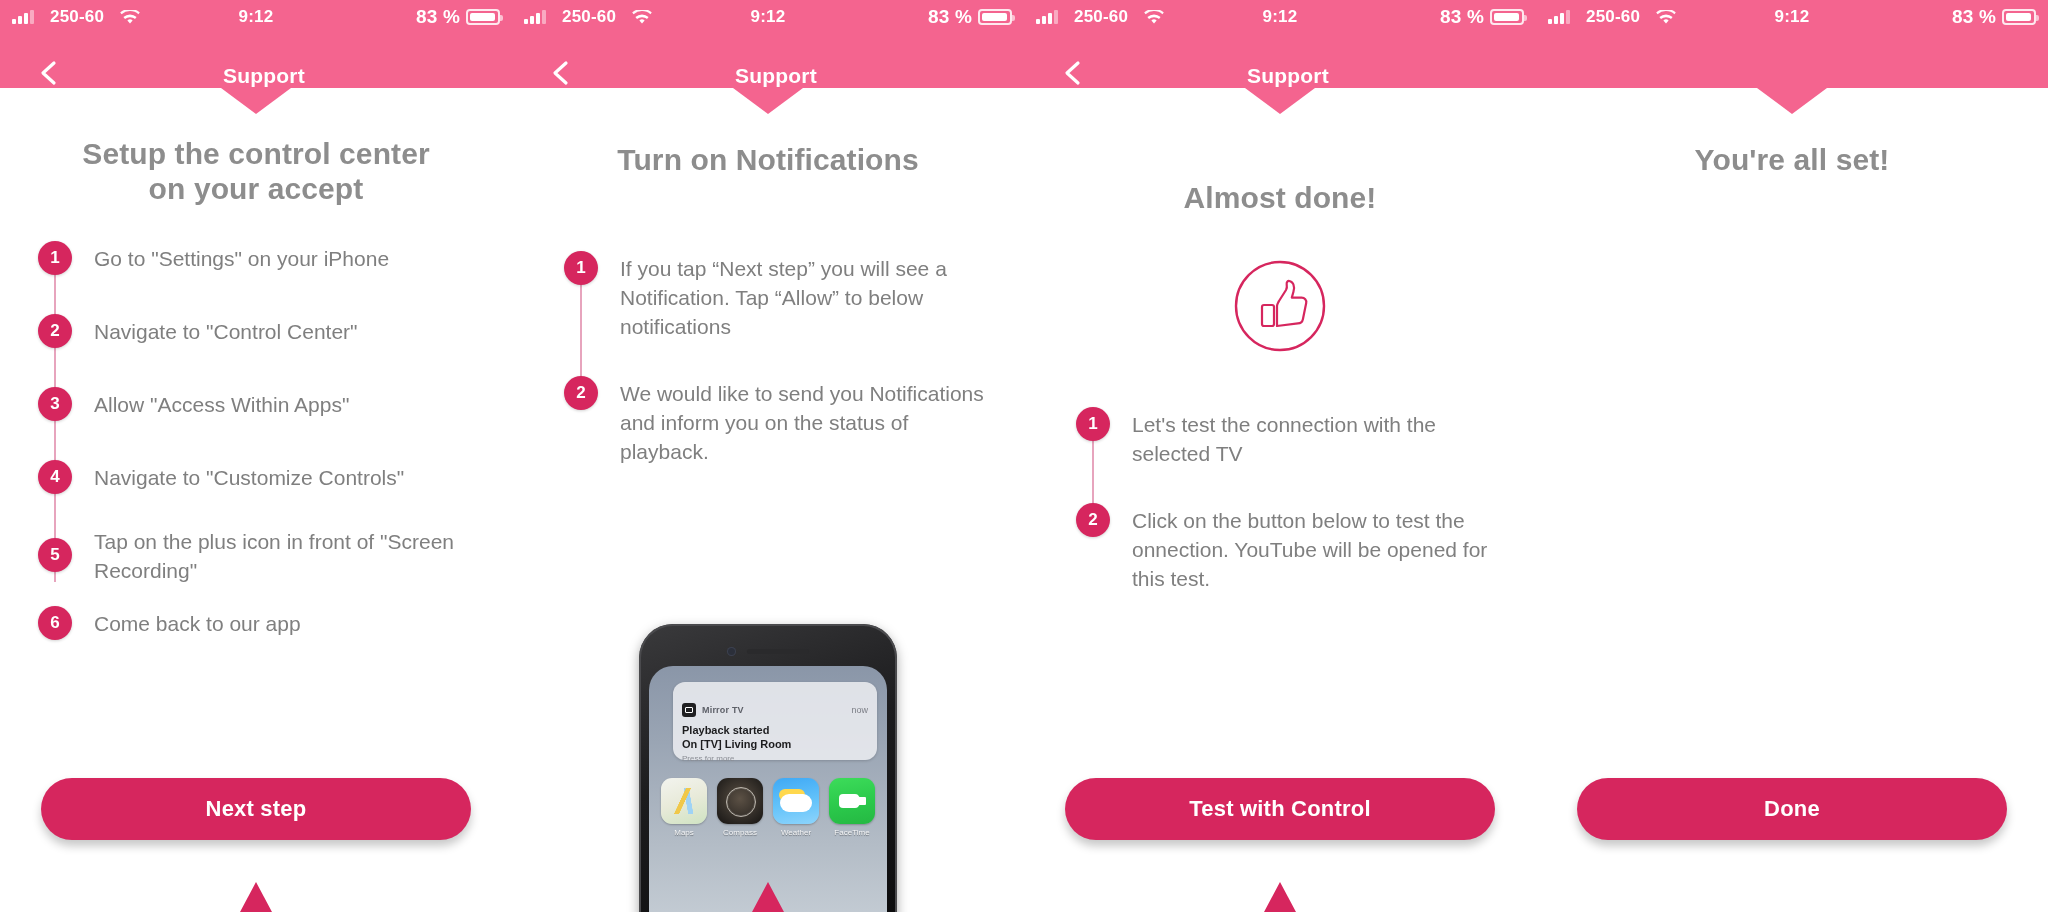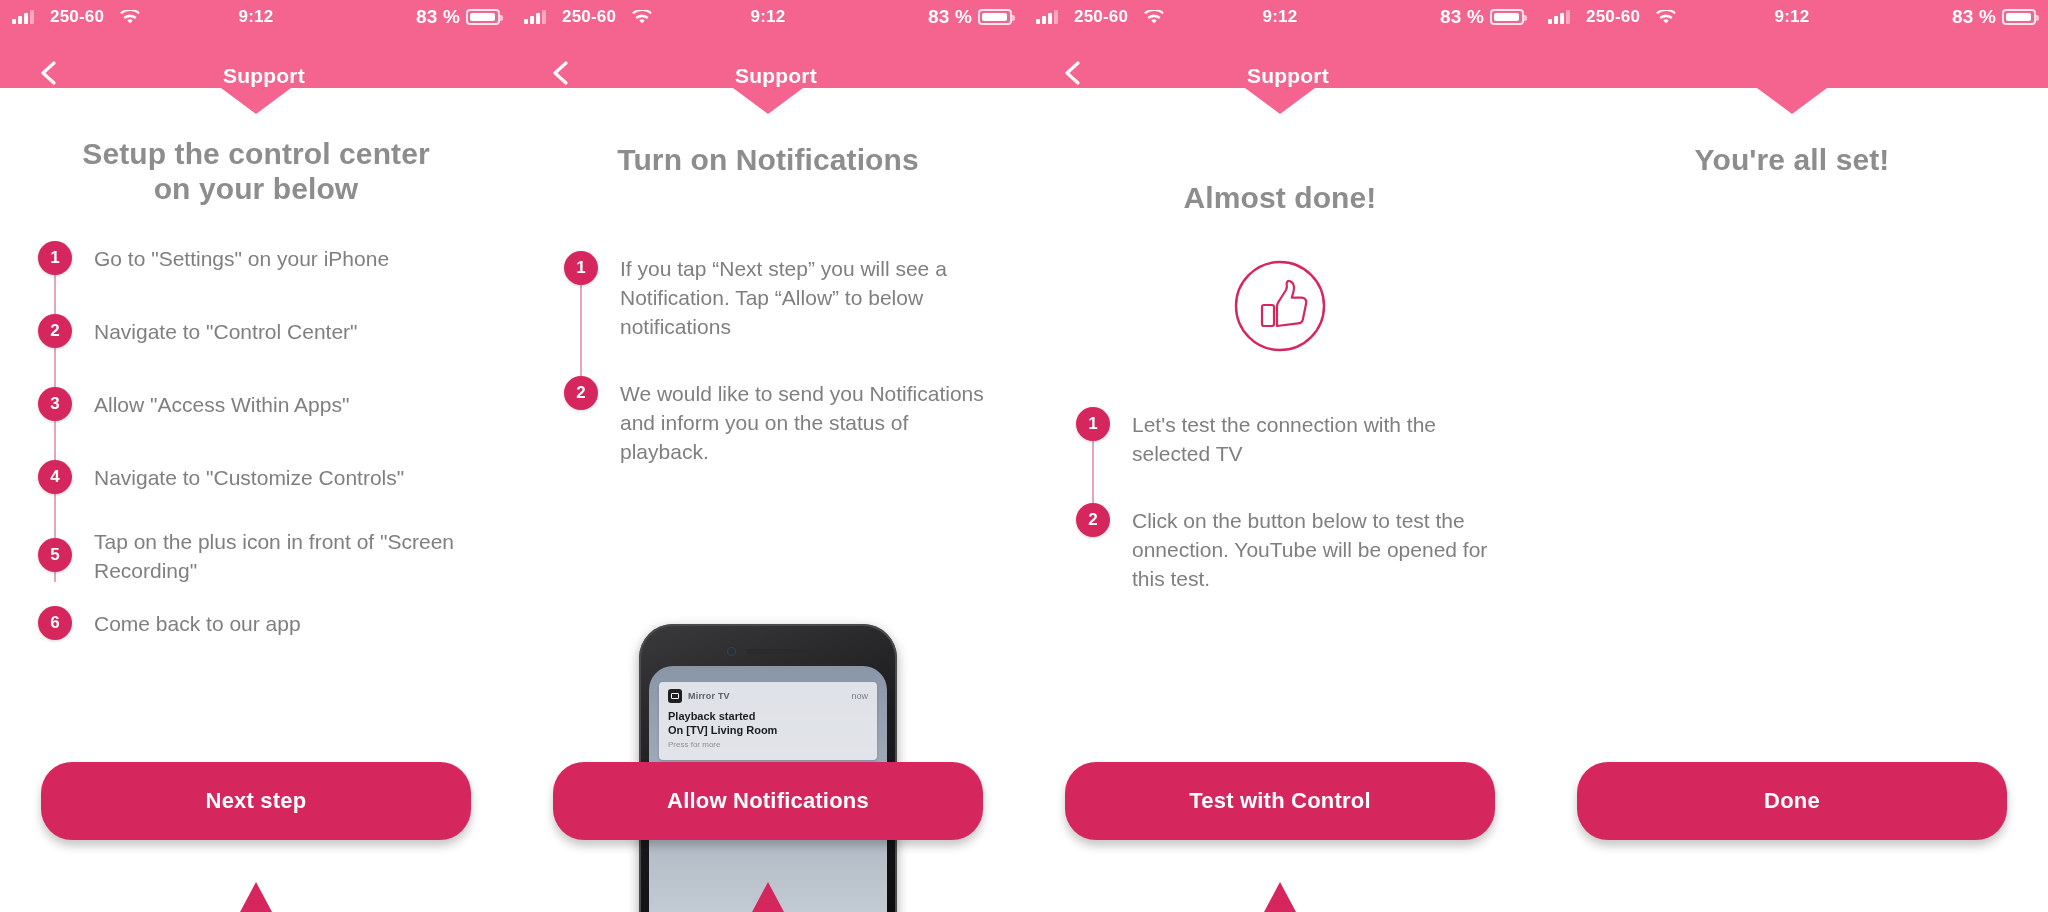--- a/index.html
+++ b/index.html
@@ -241,21 +241,21 @@
   .cta-wrap {
     position: absolute;
     left: 0; right: 0;
     bottom: 72px;
     display: flex;
     justify-content: center;
     z-index: 8;
   }
   .cta {
     width: 430px;
-    height: 78px;
+    height: 62px;
     border-radius: 31px;
     background: #d6265e;
     color: #ffffff;
     font-size: 22px;
     font-weight: bold;
     border: none;
     display: flex;
     align-items: center;
     justify-content: center;
     box-shadow: 0 6px 10px rgba(0,0,0,0.22);
@@ -316,26 +316,26 @@
   }
   .phone-screen {
     position: absolute;
     top: 42px; left: 10px; right: 10px; bottom: 0;
     border-radius: 24px 24px 0 0;
     overflow: hidden;
     background: linear-gradient(180deg,#8a96a8 0%, #9aa5b4 30%, #b3bcc6 70%, #c4ccd4 100%);
   }
   .notif-card {
     position: absolute;
-    top: 16px; left: 10px; right: 10px;
+    top: 16px; left: 24px; right: 10px;
     height: 78px;
-    border-radius: 4px;
+    border-radius: 12px;
     background: rgba(236,238,241,0.86);
     box-shadow: 0 1px 3px rgba(0,0,0,0.18);
-    padding: 7px 9px;
+    padding: 21px 9px;
     box-sizing: border-box;
   }
   .notif-head {
     display: flex;
     align-items: center;
     gap: 6px;
   }
   .notif-appicon {
     width: 14px; height: 14px;
     border-radius: 3px;
@@ -490,21 +490,21 @@
       <span class="notch-top">
         <svg viewBox="0 0 70 26" width="70" height="26">
             <path d="M0 0 H70 L35 26 Z" fill="#f4648f"></path>
           </svg>
       </span>
     </div>
 
     <div class="body">
       <div class="title t1">
         <div>Setup the control center</div>
-        <div>on your below</div>
+        <div>on your accept</div>
       </div>
 
       <div class="steps indent-1" style="margin-top:34px;">
         <div class="connector" style="top:17px; height:324px;"></div>
 
         <div class="step">
           <span class="bullet">1</span>
           <span class="step-text">Go to "Settings" on your iPhone</span>
         </div>
         <div class="step" style="margin-top:29px;">
@@ -634,23 +634,20 @@
               <div class="app-label">Weather</div>
             </div>
             <div class="app-item">
               <div class="app-icon ic-facetime"></div>
               <div class="app-label">FaceTime</div>
             </div>
           </div>
         </div>
       </div>
 
-      <div class="cta-wrap">
-        <button class="cta">Allow Notifications</button>
-      </div>
     </div>
 
     <span class="notch-bottom">
       <svg viewBox="0 0 60 44" width="60" height="44">
           <path d="M30 0 L46 30 L30 44 L14 30 Z" fill="#d6265e"></path>
         </svg>
     </span>
   </section>
 
   <section class="panel">

